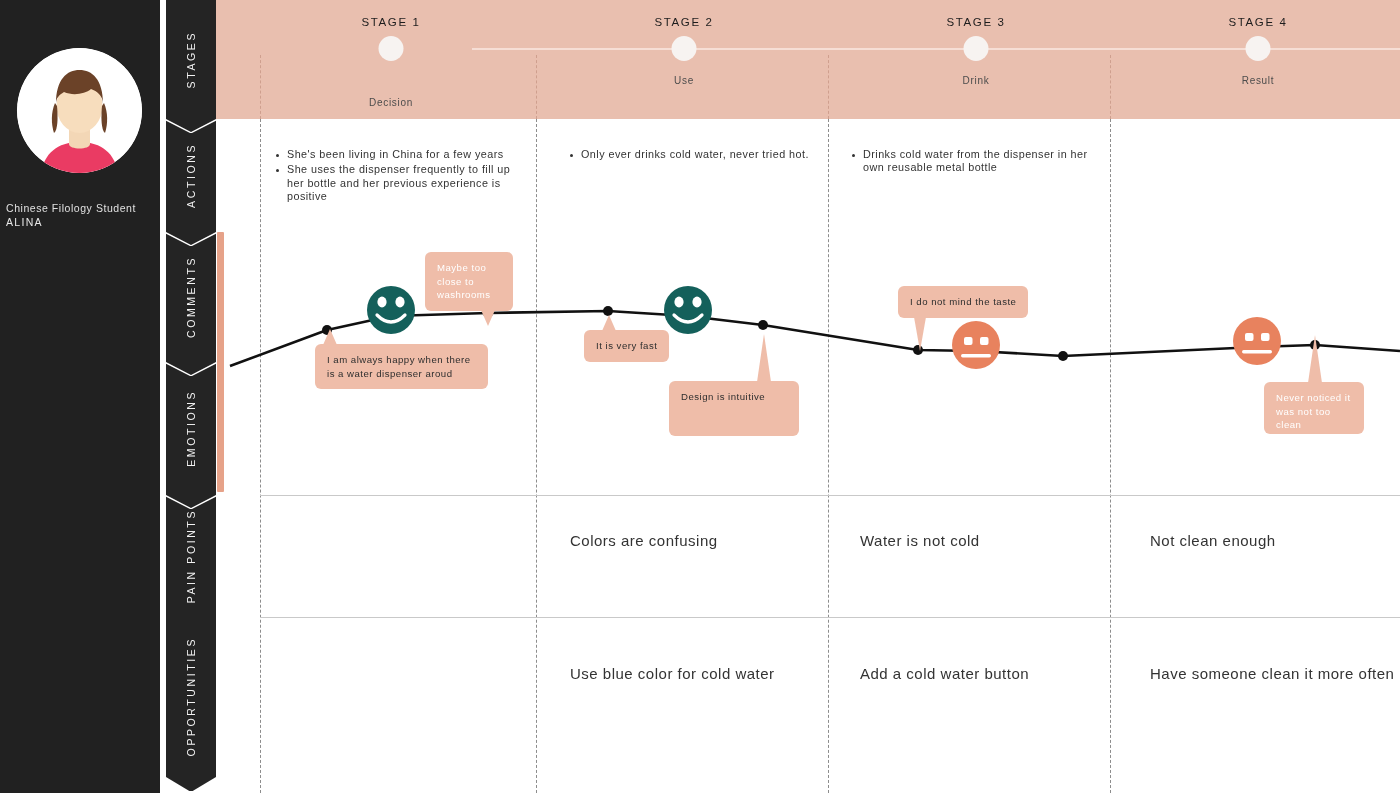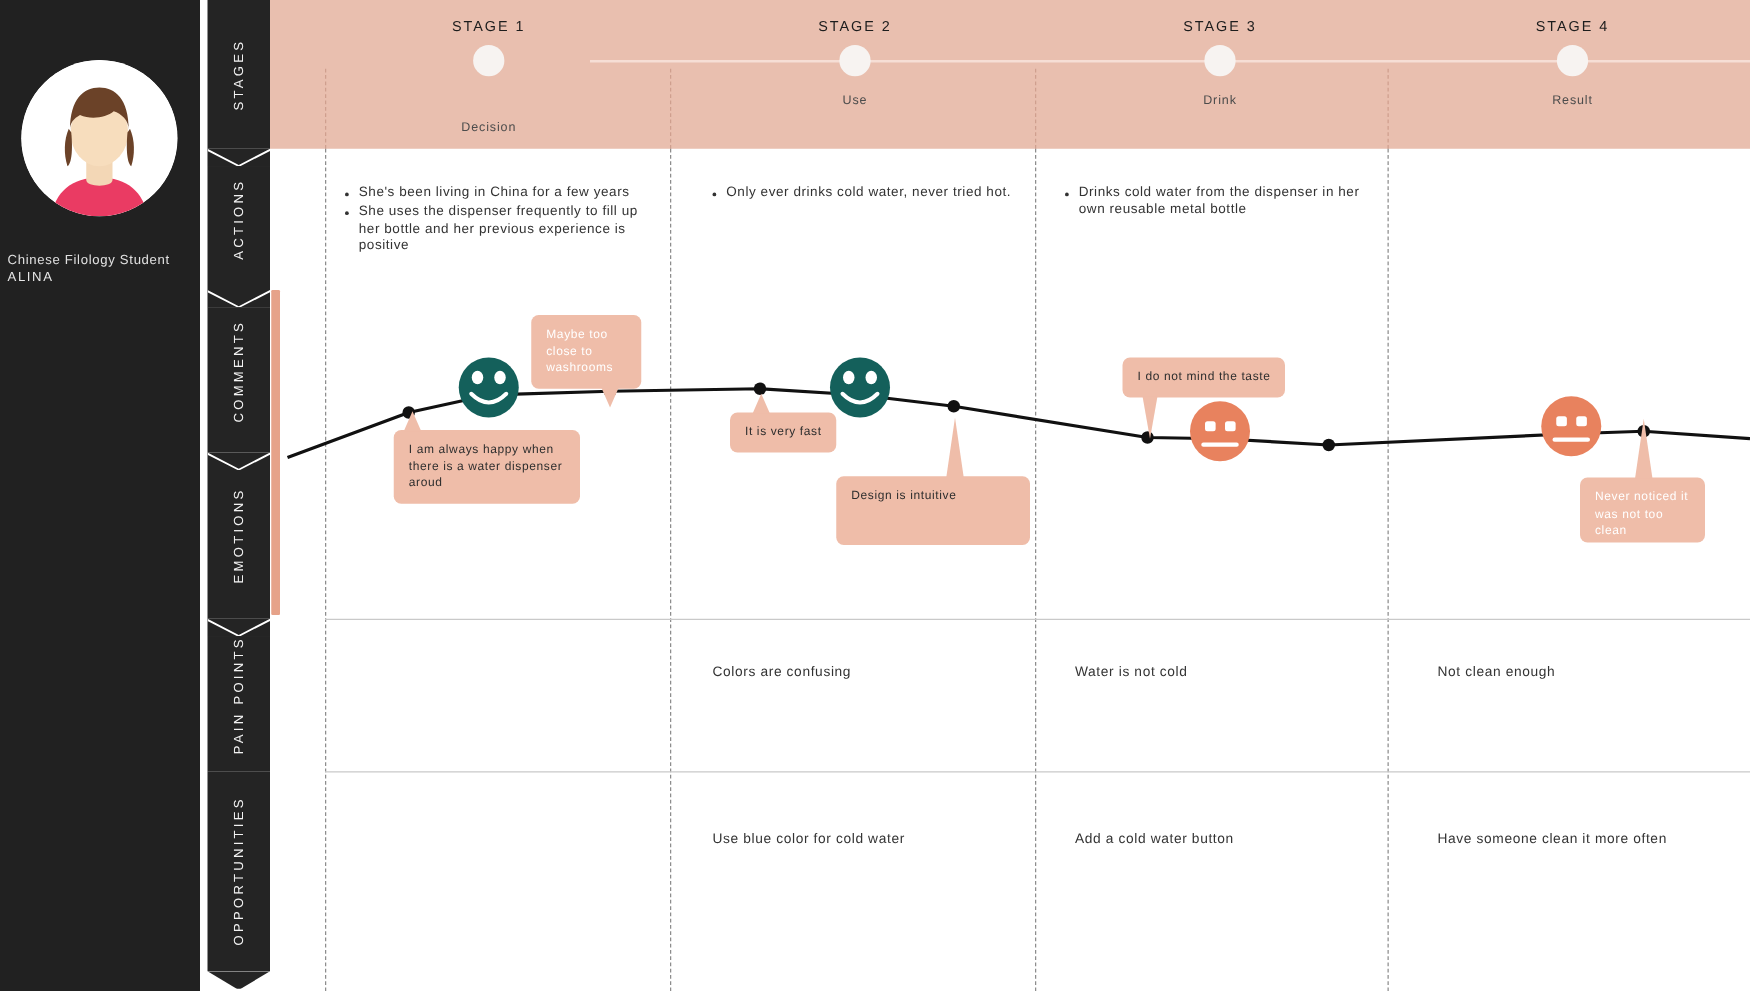--- a/index.html
+++ b/index.html
@@ -135,21 +135,21 @@
     border-left: 7px solid transparent; border-right: 7px solid transparent;
     border-bottom: 48px solid #efbda9; top: -47px;
   }
   .bubble .tail.long-down {
     border-left: 6px solid transparent; border-right: 6px solid transparent;
     border-top: 34px solid #efbda9; bottom: -33px;
   }
 
   
   .cell-text {
-    position: absolute; color: #333333; font-size: 11px;
+    position: absolute; color: #333333; font-size: 15px;
     letter-spacing: 0.5px; white-space: nowrap;
   }
 </style>
 </head>
 <body>
 
 <div id="page">
 
   <div class="persona-panel">
     <div class="avatar-wrap">
@@ -302,31 +302,31 @@
       <rect x="1045" y="108" width="8.5" height="8" rx="2" fill="#ffffff"></rect>
       <rect x="1026" y="125" width="30" height="3.4" rx="1.7" fill="#ffffff"></rect>
     </g>
   </svg>
 
   <div class="bubble light-text" style="left:425px; top:252px; width:88px;">
     <span>Maybe too close to washrooms</span>
     <span class="tail down" style="left:56px;"></span>
   </div>
 
-  <div class="bubble" style="left:315px; top:344px; width:149px;">
+  <div class="bubble" style="left:315px; top:344px; width:173px;">
     <span>I am always happy when there is a water dispenser aroud</span>
     <span class="tail up" style="left:8px;"></span>
   </div>
 
   <div class="bubble" style="left:584px; top:330px; width:unset;">
     <span>It is very fast</span>
     <span class="tail up" style="left:18px;"></span>
   </div>
 
-  <div class="bubble" style="left:669px; top:381px; width:155px; height:55px;">
+  <div class="bubble" style="left:669px; top:381px; width:130px; height:55px;">
     <span>Design is intuitive</span>
     <span class="tail long-up" style="left:88px;"></span>
   </div>
 
   <div class="bubble" style="left:898px; top:286px; width:unset;">
     <span>I do not mind the taste</span>
     <span class="tail long-down" style="left:16px;"></span>
   </div>
 
 

